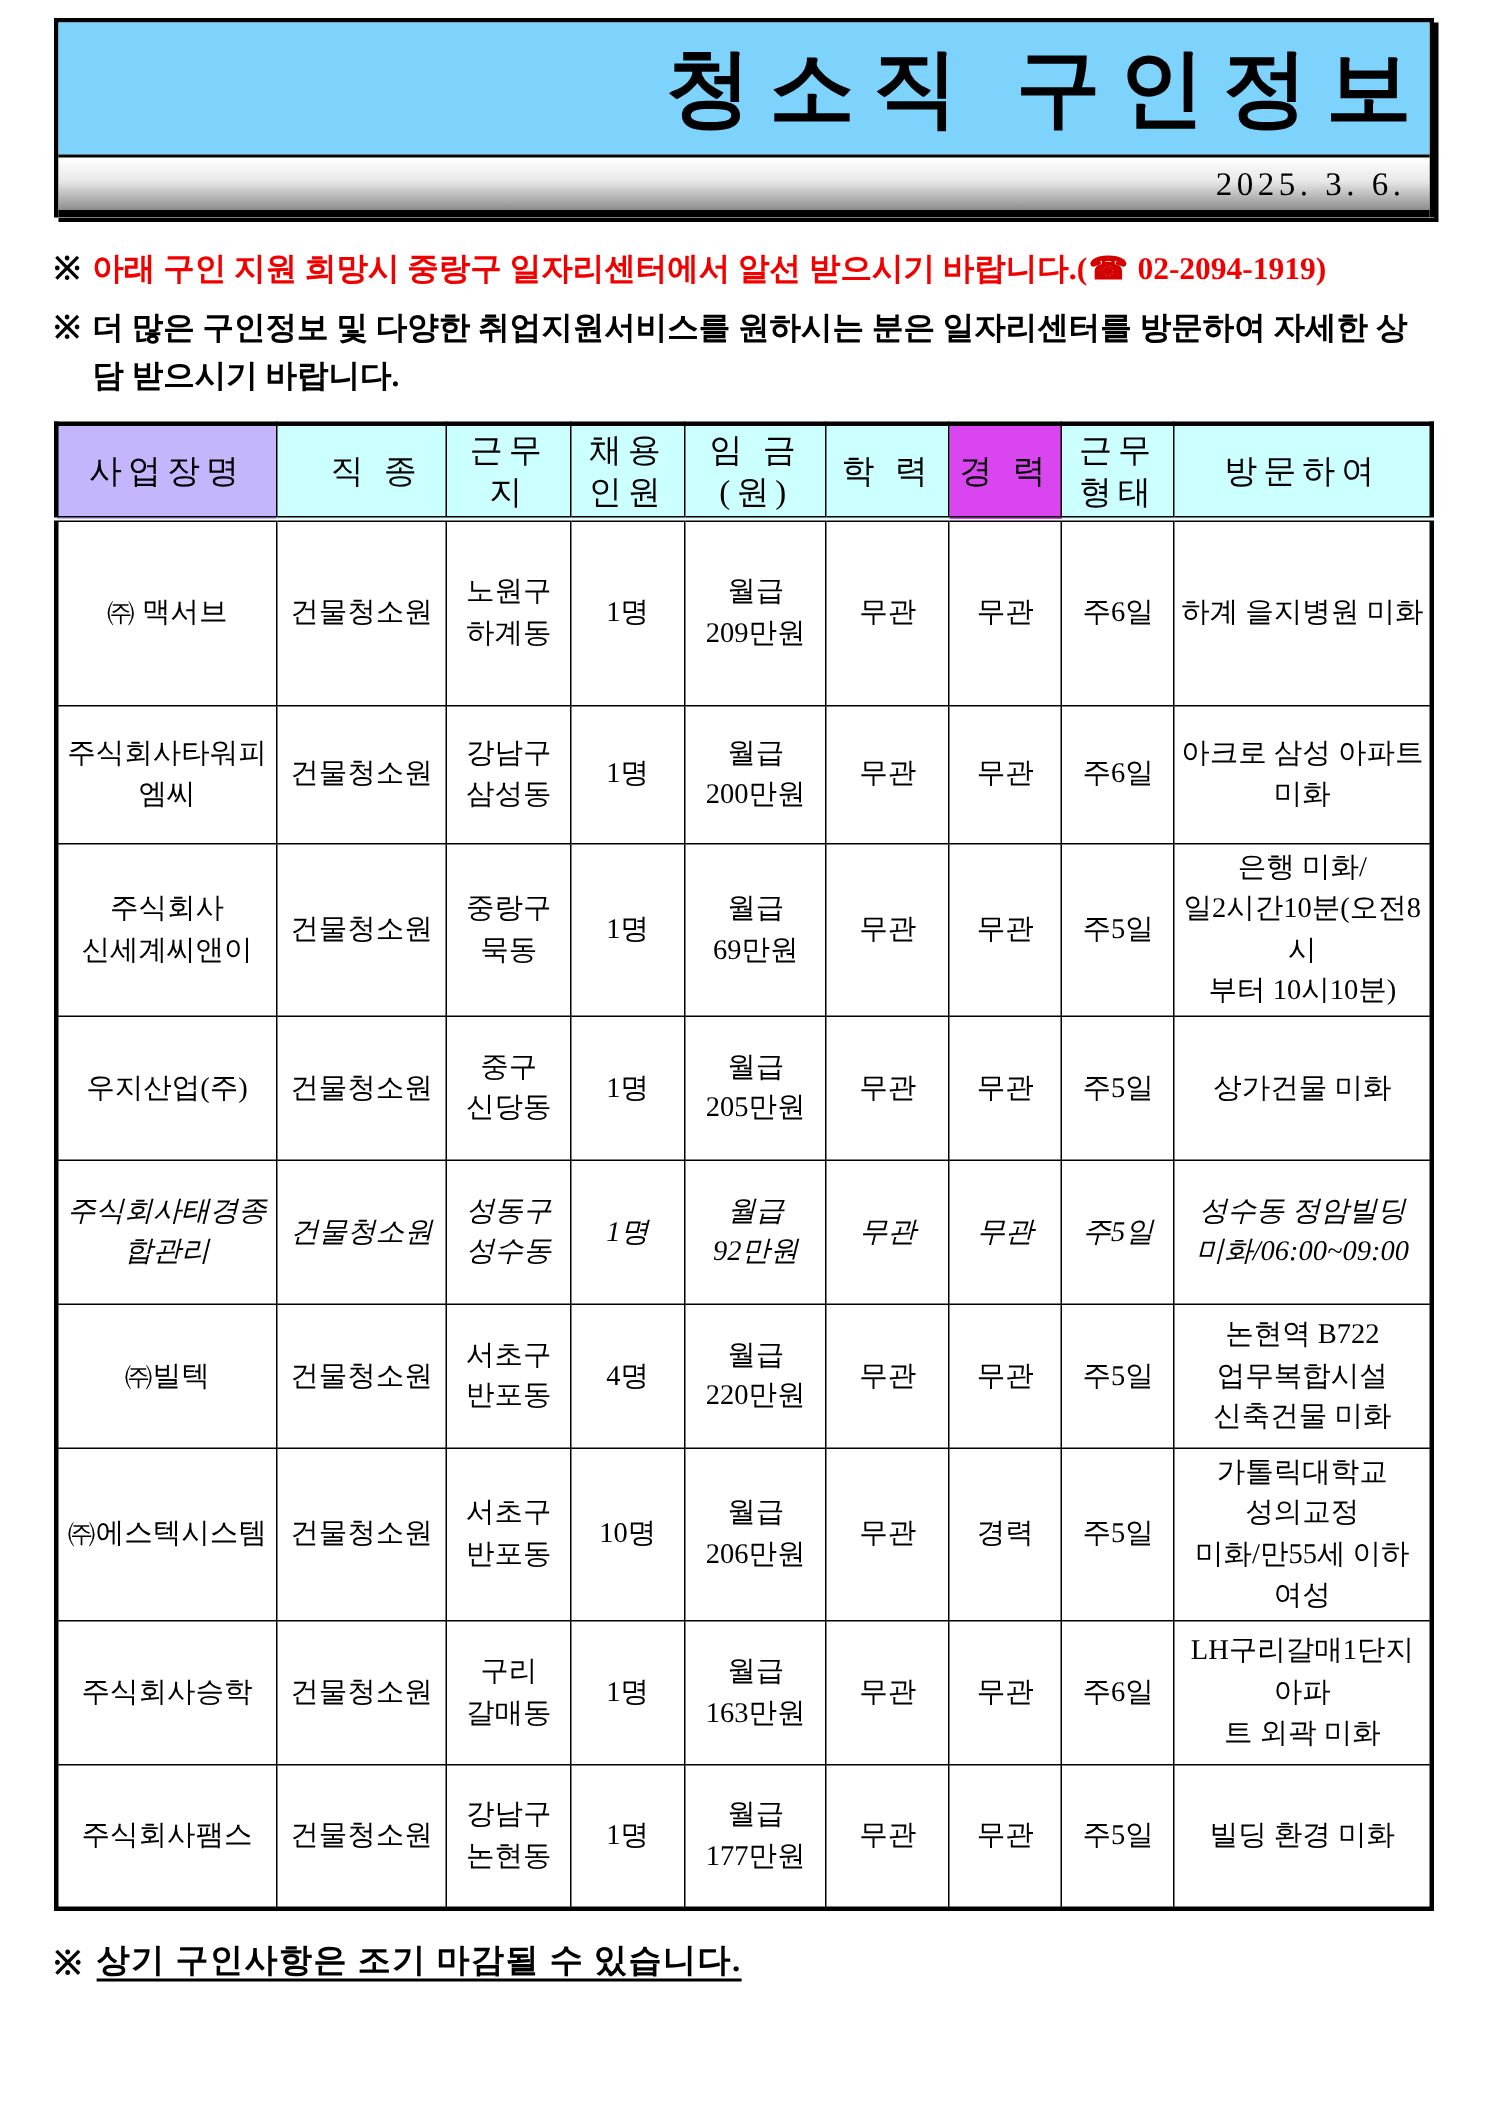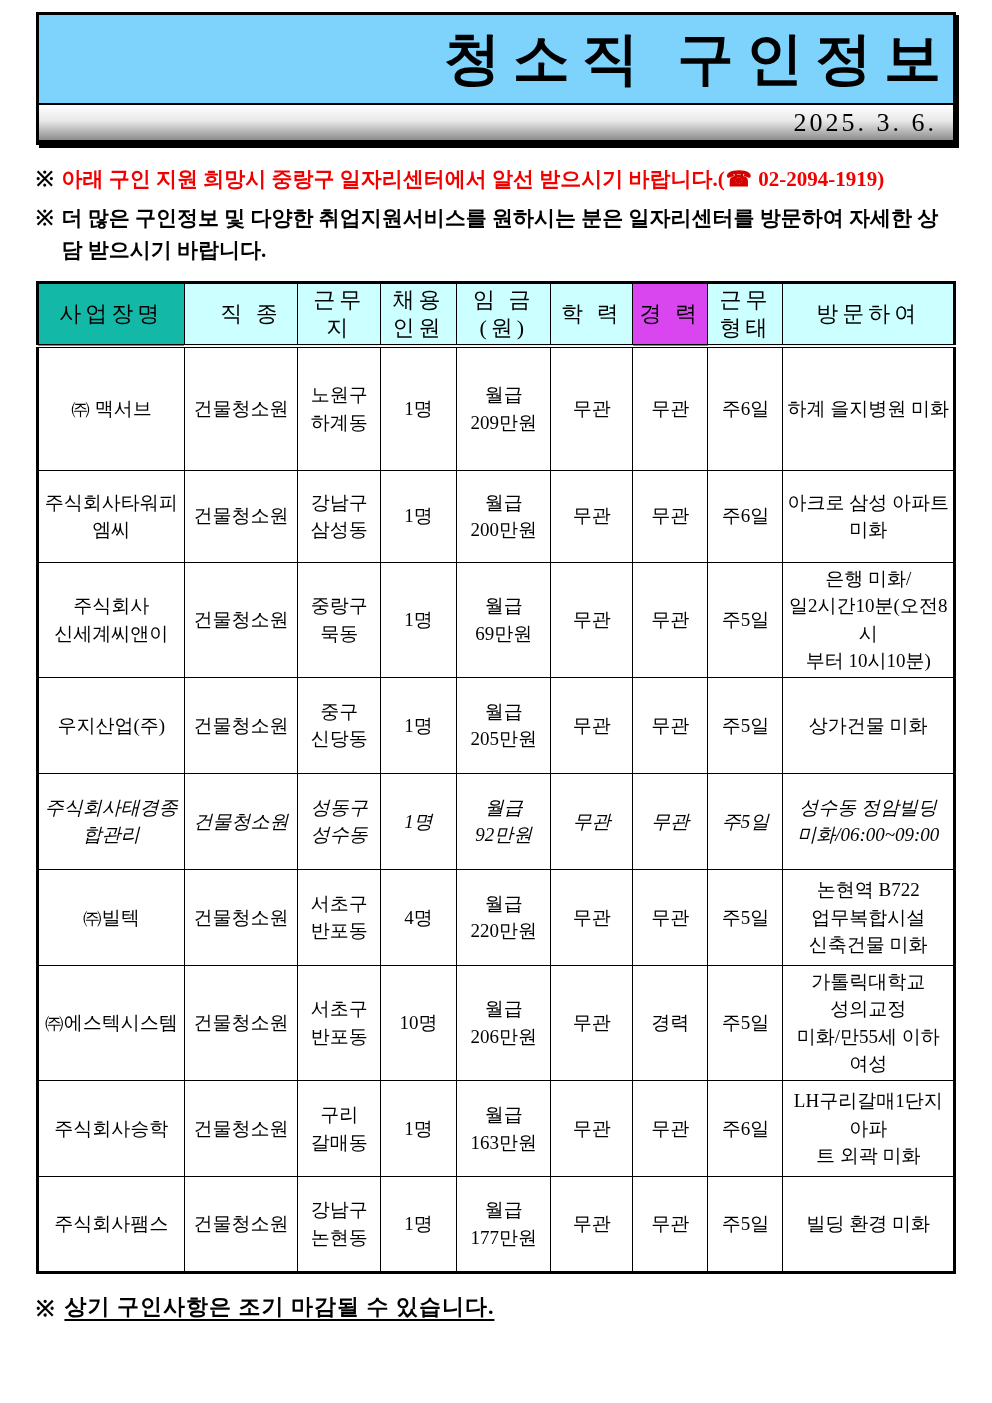--- a/index.html
+++ b/index.html
@@ -42,21 +42,21 @@
     height: 42px;
     border-top: 2px solid #000;
     border-bottom: 5px solid #000;
     background: linear-gradient(#ffffff 0%, #e8e8e8 45%, #8d8d8d 100%);
     display: flex;
     align-items: center;
     justify-content: flex-end;
     padding-right: 16px;
   }
   .date {
-    font-size: 26px;
+    font-size: 22px;
     letter-spacing: 3px;
   }
 
   
   .notices { margin: 0 0 14px 0; }
   .notice {
     display: flex;
     align-items: flex-start;
     font-size: 21px;
     font-weight: bold;
@@ -170,21 +170,21 @@
         <col class="c3">
         <col class="c4">
         <col class="c5">
       <col class="c6">
         <col class="c7">
         <col class="c8">
         <col class="c9">
     </colgroup>
     <thead>
       <tr>
-        <th style="background: #14b8a6;">사업장명</th>
+        <th style="background: #c4b5fd;">사업장명</th>
         <th style="background: rgb(204, 255, 255); padding-left: 22px;">직 종</th>
         <th style="background: rgb(204, 255, 255);">근무지</th>
         <th style="background: rgb(204, 255, 255); text-align: center;">채용
 인원</th>
         <th style="background: rgb(204, 255, 255);">임 금
 (원)</th>
         <th style="background: rgb(204, 255, 255);">학 력</th>
         <th style="background: #d946ef;">경 력</th>
         <th style="background: rgb(204, 255, 255);">근무
 형태</th>

